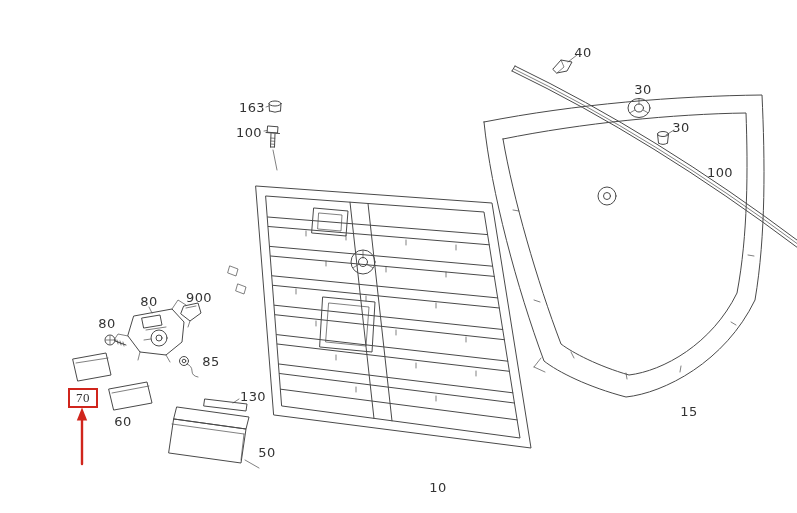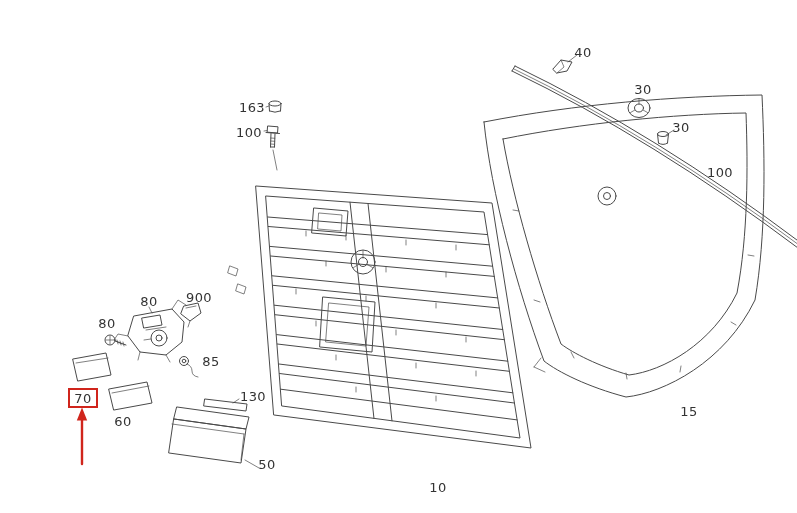--- a/index.html
+++ b/index.html
@@ -38,21 +38,21 @@
   }
   .highlight-box{
     position:absolute;
     left:42px;top:388px;
     width:30px;height:20px;
     box-sizing:border-box;
     border:2px solid var(--highlight);
     display:flex;align-items:center;justify-content:center;
   }
   .highlight-box .label{
-    position:static;transform:none;
+    position:static;transform:none;font-family:Liberation Serif, serif;
   }
 </style>
 </head>
 <body>
 
 <div class="stage">
 
   <svg width="797" height="513" viewBox="0 0 797 513">
 
     <g>
@@ -189,21 +189,21 @@
   <div class="label" style="left:655px;top:127px">30</div>
   <div class="label" style="left:694px;top:172px">100</div>
   <div class="label" style="left:226px;top:107px">163</div>
   <div class="label" style="left:223px;top:132px">100</div>
   <div class="label" style="left:173px;top:297px">900</div>
   <div class="label" style="left:123px;top:301px">80</div>
   <div class="label" style="left:81px;top:323px">80</div>
   <div class="label" style="left:185px;top:361px">85</div>
   <div class="label" style="left:97px;top:421px">60</div>
   <div class="label" style="left:227px;top:396px">130</div>
-  <div class="label" style="left:241px;top:464px">50</div>
+  <div class="label" style="left:241px;top:452px">50</div>
   <div class="label" style="left:412px;top:487px">10</div>
   <div class="label" style="left:663px;top:411px">15</div>
 
   <div class="highlight-box">
     <span class="label">70</span>
   </div>
 
 </div>
 
 </body></html>

